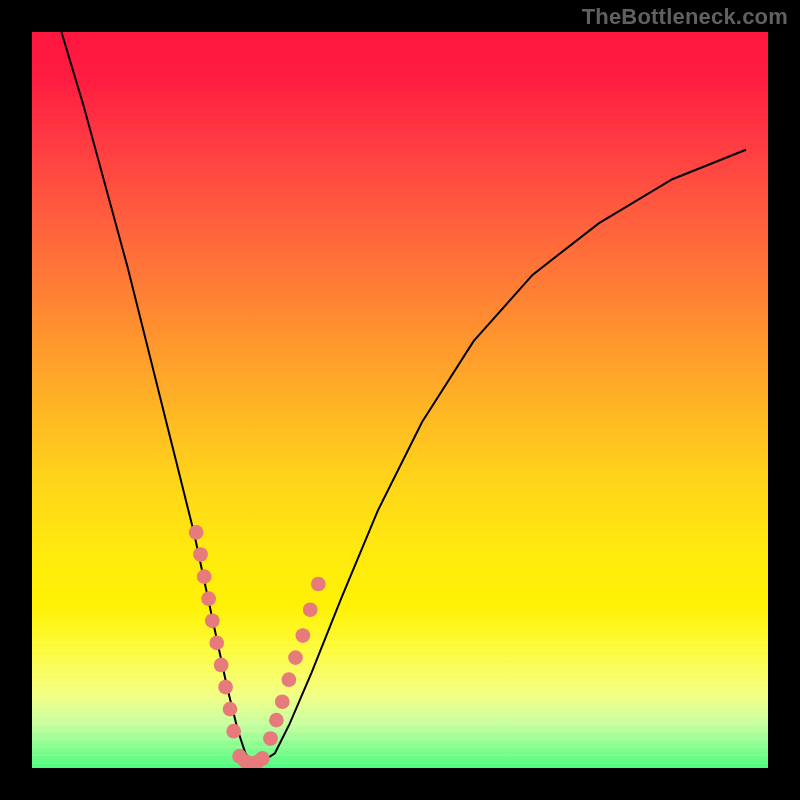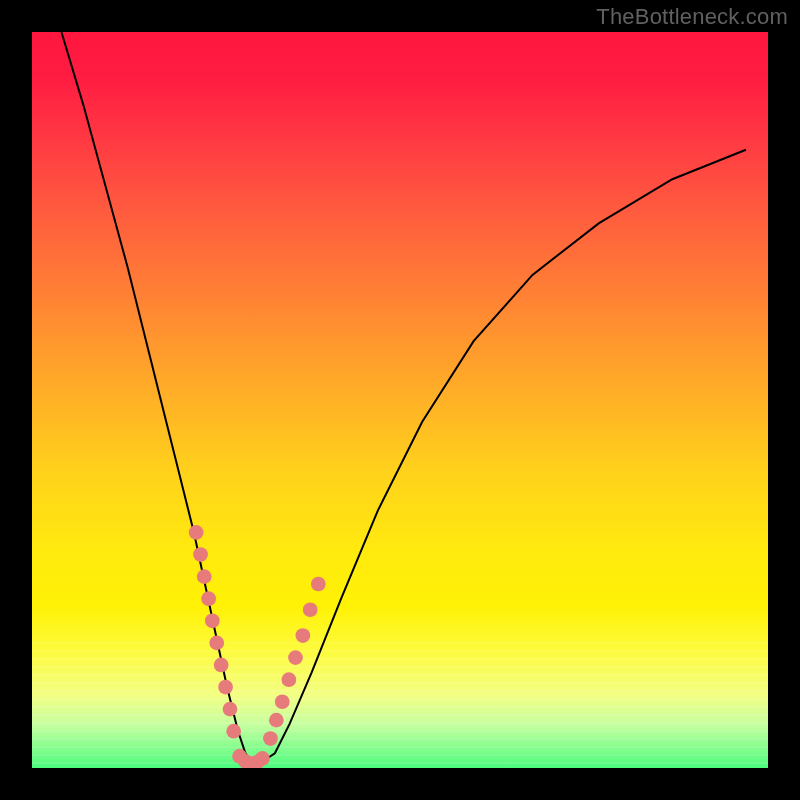--- a/index.html
+++ b/index.html
@@ -18,21 +18,21 @@
     width: 800px;
     height: 800px;
     background: #000;
   }
   .watermark {
     position: absolute;
     top: 4px;
     right: 12px;
     color: #606060;
     font-size: 22px;
-    font-weight: 400;
+    font-weight: 700;
     letter-spacing: 0.2px;
   }
   .plot {
     position: absolute;
     top: 32px;
     left: 32px;
     width: 736px;
     height: 736px;
     overflow: hidden;
   }

